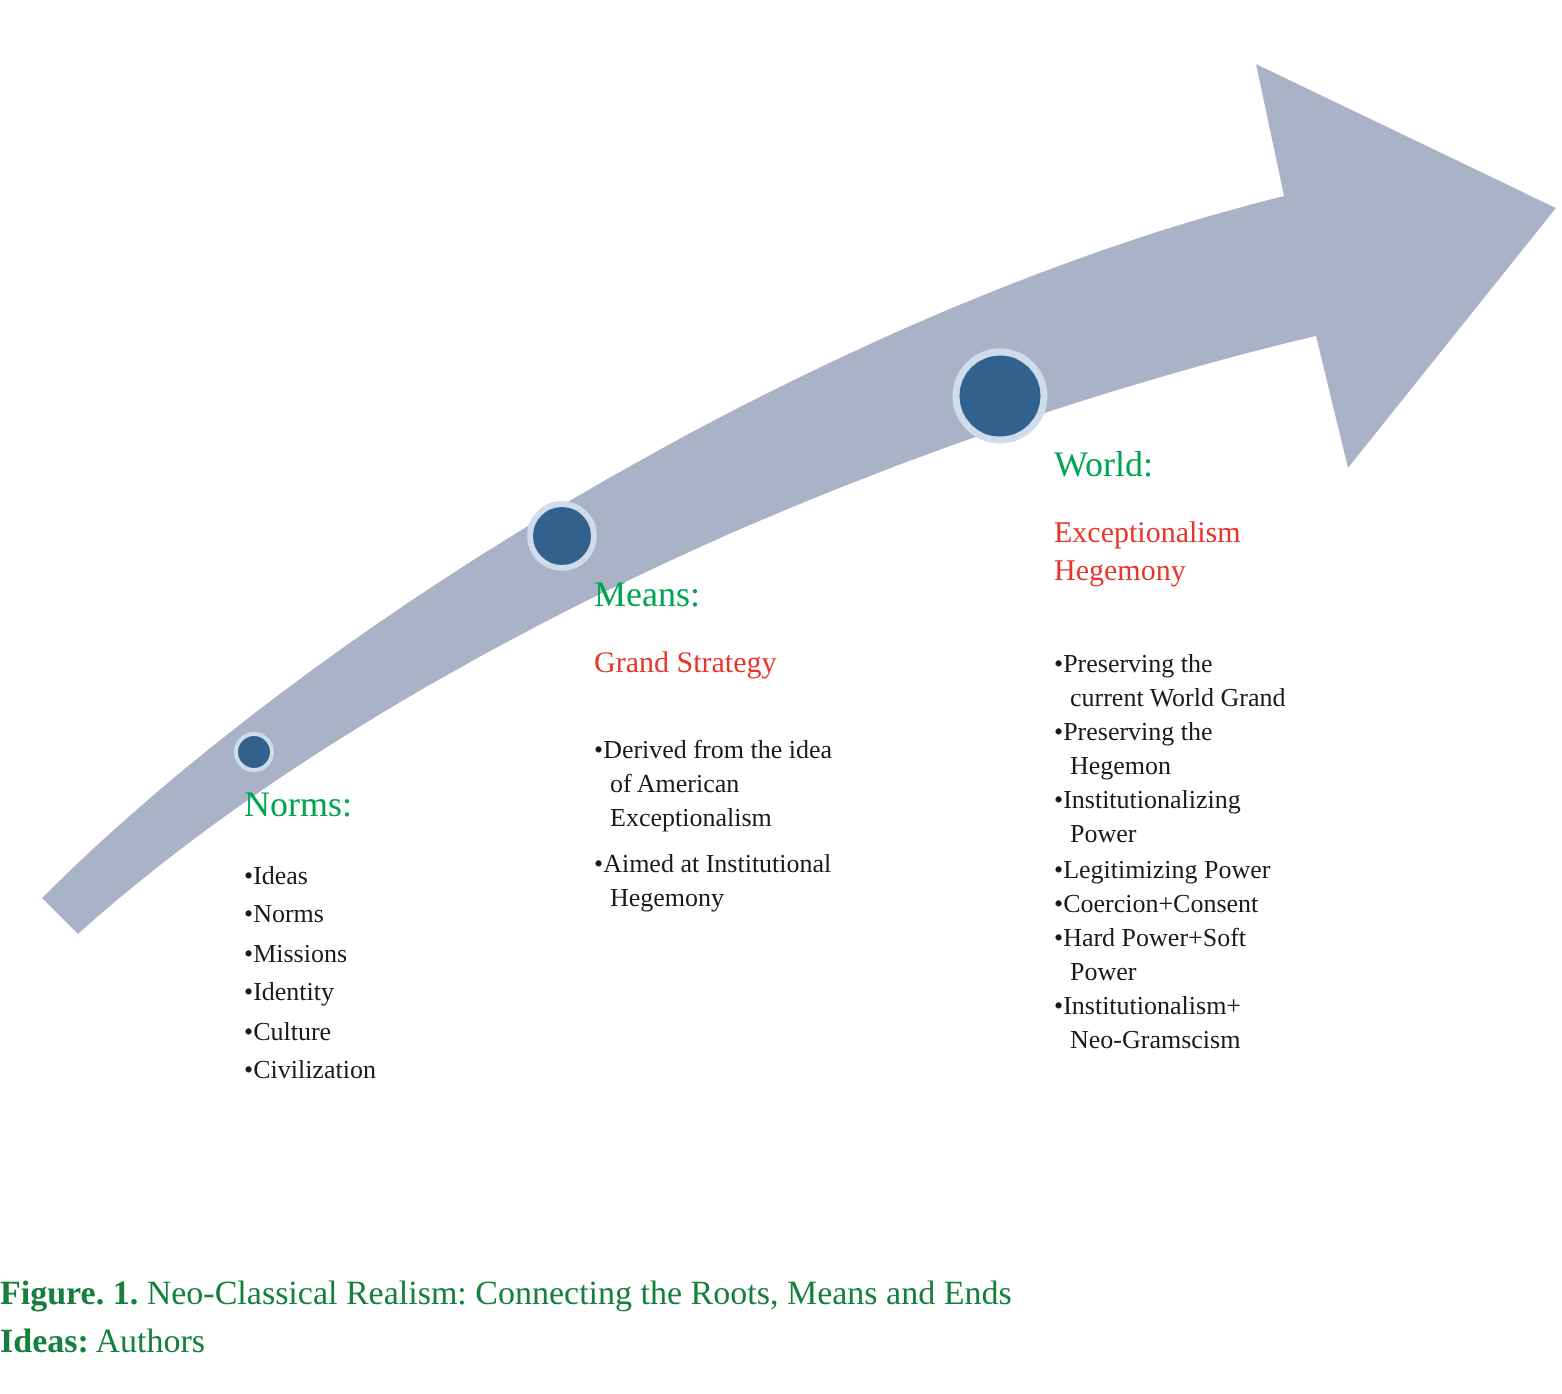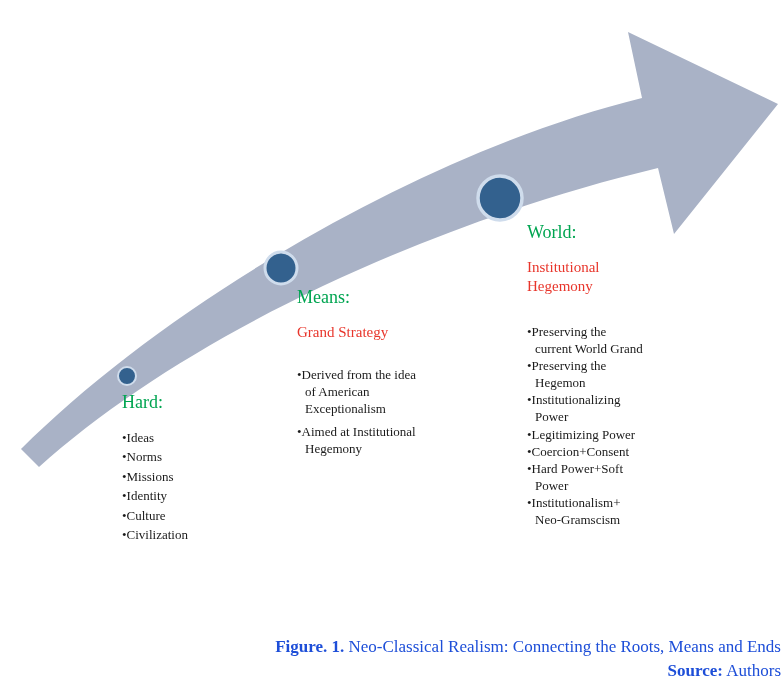--- a/index.html
+++ b/index.html
@@ -69,24 +69,24 @@
 
   .stage-ends    { left: 527px; top: 222px; width: 150px; }
   .stage-ends .stage-sub { max-width: 105px; }
   .stage-ends .stage-bullets { margin-top: 26px; width: 118px; }
 
   .caption {
     position: absolute;
     left: 0;
     right: 0;
     bottom: 14px;
-    text-align: right;
+    text-align: left;
     font-size: 17px;
     line-height: 1.4;
-    color: #1d4ed8;
+    color: #15803d;
   }
   .caption .bold {
     font-weight: 700;
   }
 </style>
 </head>
 <body>
 
 <div class="canvas">
 
@@ -98,21 +98,21 @@
              L 628 32
              L 642 98
              C 430 150, 170 300, 21 449
              Z" fill="#a9b2c6"></path>
     <circle class="node node-small" cx="127" cy="376" r="9" fill="#33618e"></circle>
     <circle class="node node-med" cx="281" cy="268" r="16" fill="#33618e"></circle>
     <circle class="node node-large" cx="500" cy="198" r="22" fill="#33618e"></circle>
   </svg>
 
   <section class="stage stage-roots">
-    <div class="stage-heading">Hard:</div>
+    <div class="stage-heading">Norms:</div>
     <ul class="stage-bullets">
       <li>Ideas</li>
       <li>Norms</li>
       <li>Missions</li>
       <li>Identity</li>
       <li>Culture</li>
       <li>Civilization</li>
     </ul>
   </section>
 
@@ -120,36 +120,36 @@
     <div class="stage-heading">Means:</div>
     <div class="stage-sub">Grand Strategy</div>
     <ul class="stage-bullets">
       <li>Derived from the idea of American Exceptionalism</li>
       <li>Aimed at Institutional Hegemony</li>
     </ul>
   </section>
 
   <section class="stage stage-ends">
     <div class="stage-heading">World:</div>
-    <div class="stage-sub">Institutional Hegemony</div>
+    <div class="stage-sub">Exceptionalism Hegemony</div>
     <ul class="stage-bullets">
       <li>Preserving the current World Grand</li>
       <li>Preserving the Hegemon</li>
       <li>Institutionalizing Power</li>
       <li>Legitimizing Power</li>
       <li>Coercion+Consent</li>
       <li>Hard Power+Soft Power</li>
       <li>Institutionalism+ Neo-Gramscism</li>
     </ul>
   </section>
 
   <div class="caption">
     <div class="caption-line">
       <span class="bold">Figure. 1.</span>
       <span>Neo-Classical Realism: Connecting the Roots, Means and Ends</span>
     </div>
     <div class="caption-line">
-      <span class="bold">Source:</span>
+      <span class="bold">Ideas:</span>
       <span>Authors</span>
     </div>
   </div>
 
 </div>
 
 </body></html>

